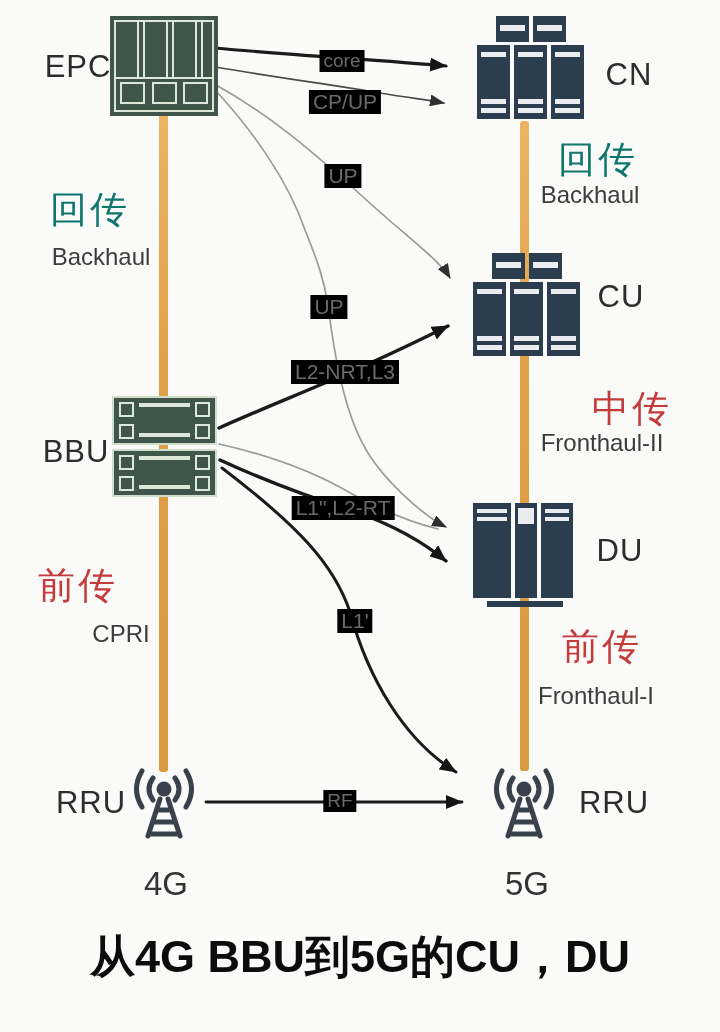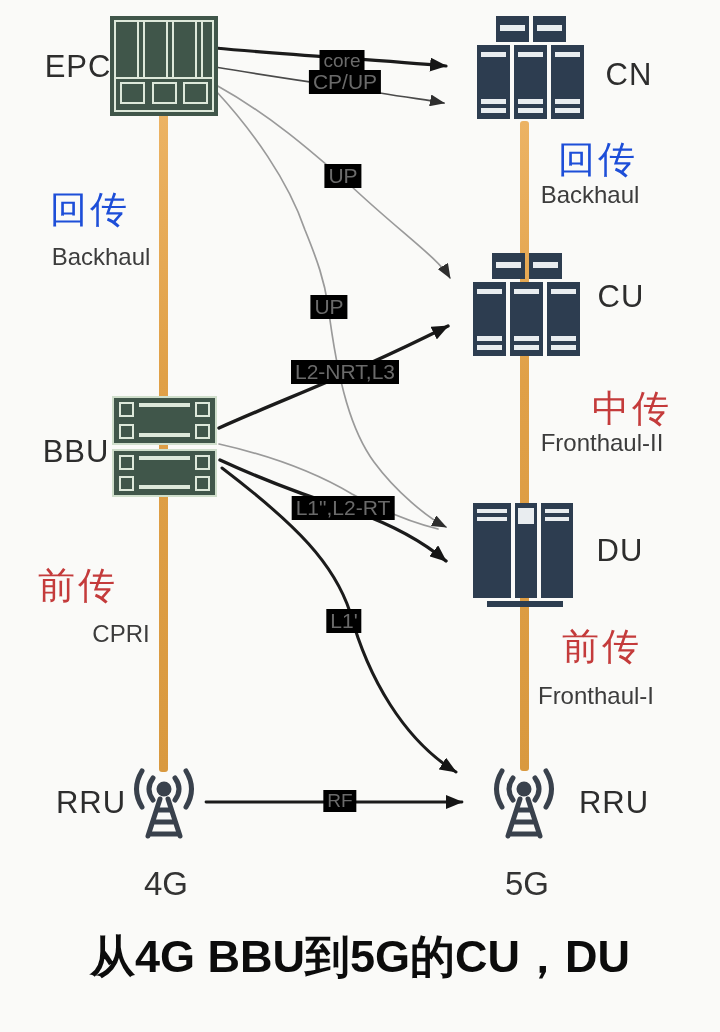--- a/index.html
+++ b/index.html
@@ -72,21 +72,21 @@
   .du-box{left:473px;top:503px;width:104px;height:104px;}
   .du-tower{position:absolute;top:0;height:95px;background:#2d3d50;}
   .du-t1{left:0;width:38px;} .du-t2{left:42px;width:22px;} .du-t3{left:68px;width:32px;}
   .du-stripe{position:absolute;left:4px;right:4px;height:4px;background:#e9edf0;}
   .du-stripe.a{top:6px;} .du-stripe.b{top:14px;}
   .du-win{position:absolute;left:3px;top:5px;width:16px;height:16px;background:#e9edf0;}
   .du-base{position:absolute;left:14px;bottom:0;width:76px;height:6px;background:#2d3d50;}
   
   .txt{position:absolute;transform:translate(-50%,-50%);white-space:nowrap;z-index:5;}
   .node-label{font-size:31px;color:#2d2d2d;letter-spacing:1px;margin-left:8px;}
-  .zh{font-size:37px;color:#1d4ed8;letter-spacing:3px;}
+  .zh{font-size:37px;color:#0f766e;letter-spacing:3px;}
   .zh.red{color:#c43b3b;}
   .en{font-size:24px;color:#3c3c3c;text-align:center;}
   .gen{font-size:33px;color:#333;}
   .line-label{
     font-size:21px;color:#6a6a6a;background:#000000;padding:0 4px;z-index:3;
   }
   .line-label.small{font-size:19px;}
   .title{
     font-size:45px;font-weight:bold;color:#0c0c0c;letter-spacing:0px;
   }
@@ -274,23 +274,23 @@
       <path d="M32,48 L44,48"></path>
       <path d="M29,60 L47,60"></path>
       <path d="M25,72 L51,72"></path>
     </g>
     <circle cx="38" cy="27" r="7.5" fill="#39414c"></circle>
   </svg>
   <div class="txt node-label" style="left:606px;top:803px;">RRU</div>
   <div class="txt gen" style="left:527px;top:884px;">5G</div>
 
   <div class="txt line-label small" style="left:342px;top:61px;">core</div>
-  <div class="txt line-label" style="left:345px;top:82px;">CP/UP</div>
+  <div class="txt line-label" style="left:345px;top:102px;">CP/UP</div>
   <div class="txt line-label" style="left:343px;top:176px;">UP</div>
   <div class="txt line-label" style="left:329px;top:307px;">UP</div>
   <div class="txt line-label" style="left:345px;top:372px;">L2-NRT,L3</div>
   <div class="txt line-label" style="left:343px;top:508px;">L1",L2-RT</div>
-  <div class="txt line-label" style="left:344px;top:621px;">L1'</div>
+  <div class="txt line-label" style="left:355px;top:621px;">L1'</div>
   <div class="txt line-label small" style="left:340px;top:801px;">RF</div>
 
   <div class="txt title" style="left:360px;top:957px;">从4G BBU到5G的CU，DU</div>
 
 </div>
 
 </body></html>

